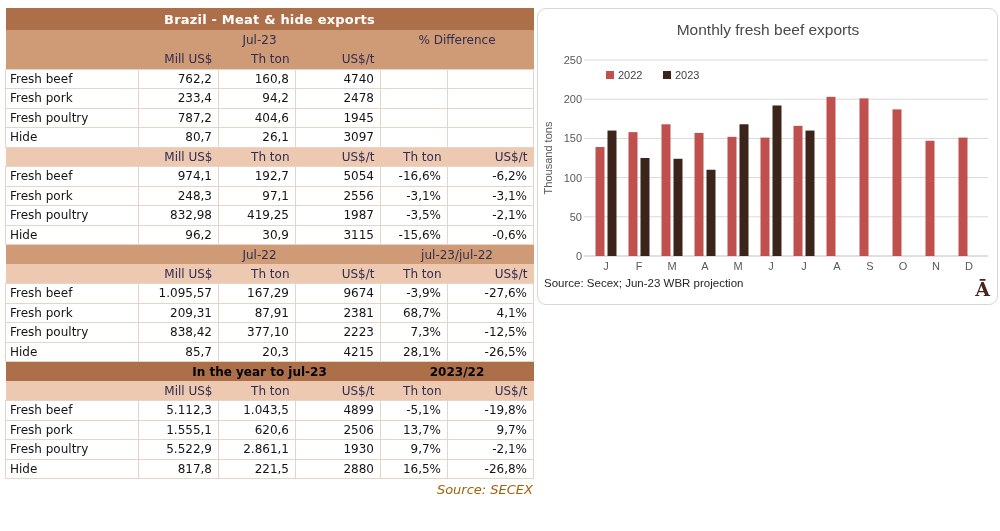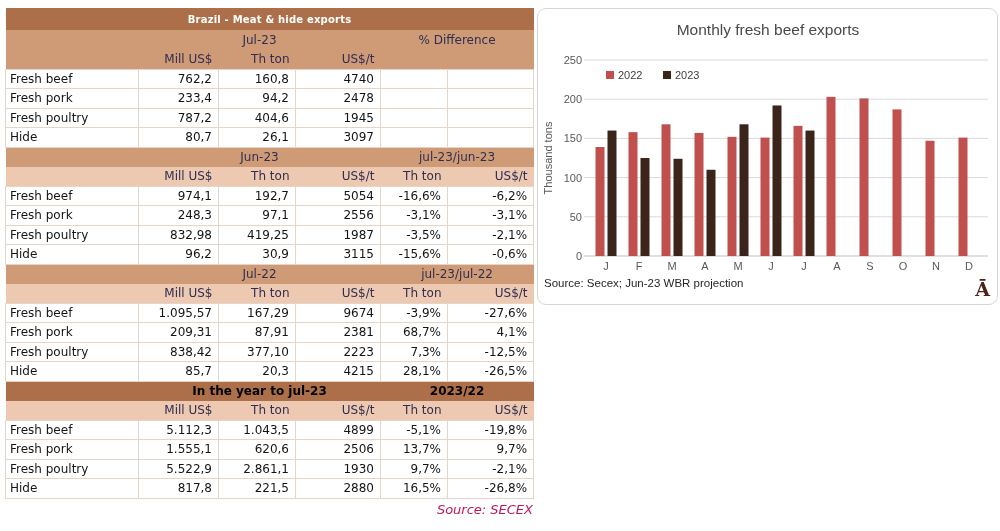--- a/index.html
+++ b/index.html
@@ -5,32 +5,32 @@
   html,body{margin:0;padding:0;background:#fff;}
   body{width:1000px;height:531px;position:relative;font-family:"DejaVu Sans",sans-serif;}
 
   
   .table-panel{position:absolute;left:5px;top:8px;width:528px;}
   table.exports{border-collapse:collapse;table-layout:fixed;width:528px;
     font-family:"DejaVu Sans",sans-serif;font-size:12px;color:#141414;}
   tr{height:19.5px;}
   tr.title{height:22px;}
   tr.title td{background:#ad6f4a;color:#ffffff;font-weight:bold;text-align:center;
-    font-size:10px;letter-spacing:.2px;}
+    font-size:13px;letter-spacing:.2px;}
   tr.sec td{background:#cf9b76;color:#312d52;}
   tr.sec td.c{text-align:center;}
   tr.sec.dark td{background:#ad6f4a;color:#000000;font-weight:bold;}
   tr.cols td{color:#312d52;}
   tr.cols.tan td{background:#cf9b76;}
   tr.cols.light td{background:#ecc9b0;}
   td.r{text-align:right;padding-right:6px;}
   tr.data td{background:#ffffff;border:1px solid #e6d4c6;}
   td.lbl{padding-left:4px;text-align:left;}
   .tbl-source{width:528px;text-align:right;font-style:italic;font-size:13px;
-    color:#be185d;margin-top:3px;}
+    color:#a16207;margin-top:3px;}
 
   
   .chart-panel{position:absolute;left:537px;top:8px;width:461px;height:297px;
     border:1px solid #d6d6d6;border-radius:9px;background:#fff;box-sizing:border-box;}
   .tick{font:11px "Liberation Sans",sans-serif;fill:#595959;}
   .ctitle{font:15.5px "Liberation Sans",sans-serif;fill:#494949;}
   .leg{font:11px "Liberation Sans",sans-serif;fill:#3f3f3f;}
   .src{font:11.5px "Liberation Sans",sans-serif;fill:#262626;}
   .wm{font:bold 19px "DejaVu Serif",serif;fill:#4a241a;}
 </style>
@@ -88,25 +88,20 @@
           <td class="r"></td>
           <td class="r"></td>
         </tr>
         <tr class="data">
           <td class="lbl">Hide</td>
           <td class="r">80,7</td>
           <td class="r">26,1</td>
           <td class="r">3097</td>
           <td class="r"></td>
           <td class="r"></td>
-        </tr>
-        <tr class="sec">
-          <td></td>
-          <td colspan="3" class="c">Jun-23</td>
-          <td colspan="2" class="c">jul-23/jun-23</td>
         </tr>
         <tr class="cols light">
           <td></td>
           <td class="r">Mill US$</td>
           <td class="r">Th ton</td>
           <td class="r">US$/t</td>
           <td class="r">Th ton</td>
           <td class="r">US$/t</td>
         </tr>
         <tr class="data">

